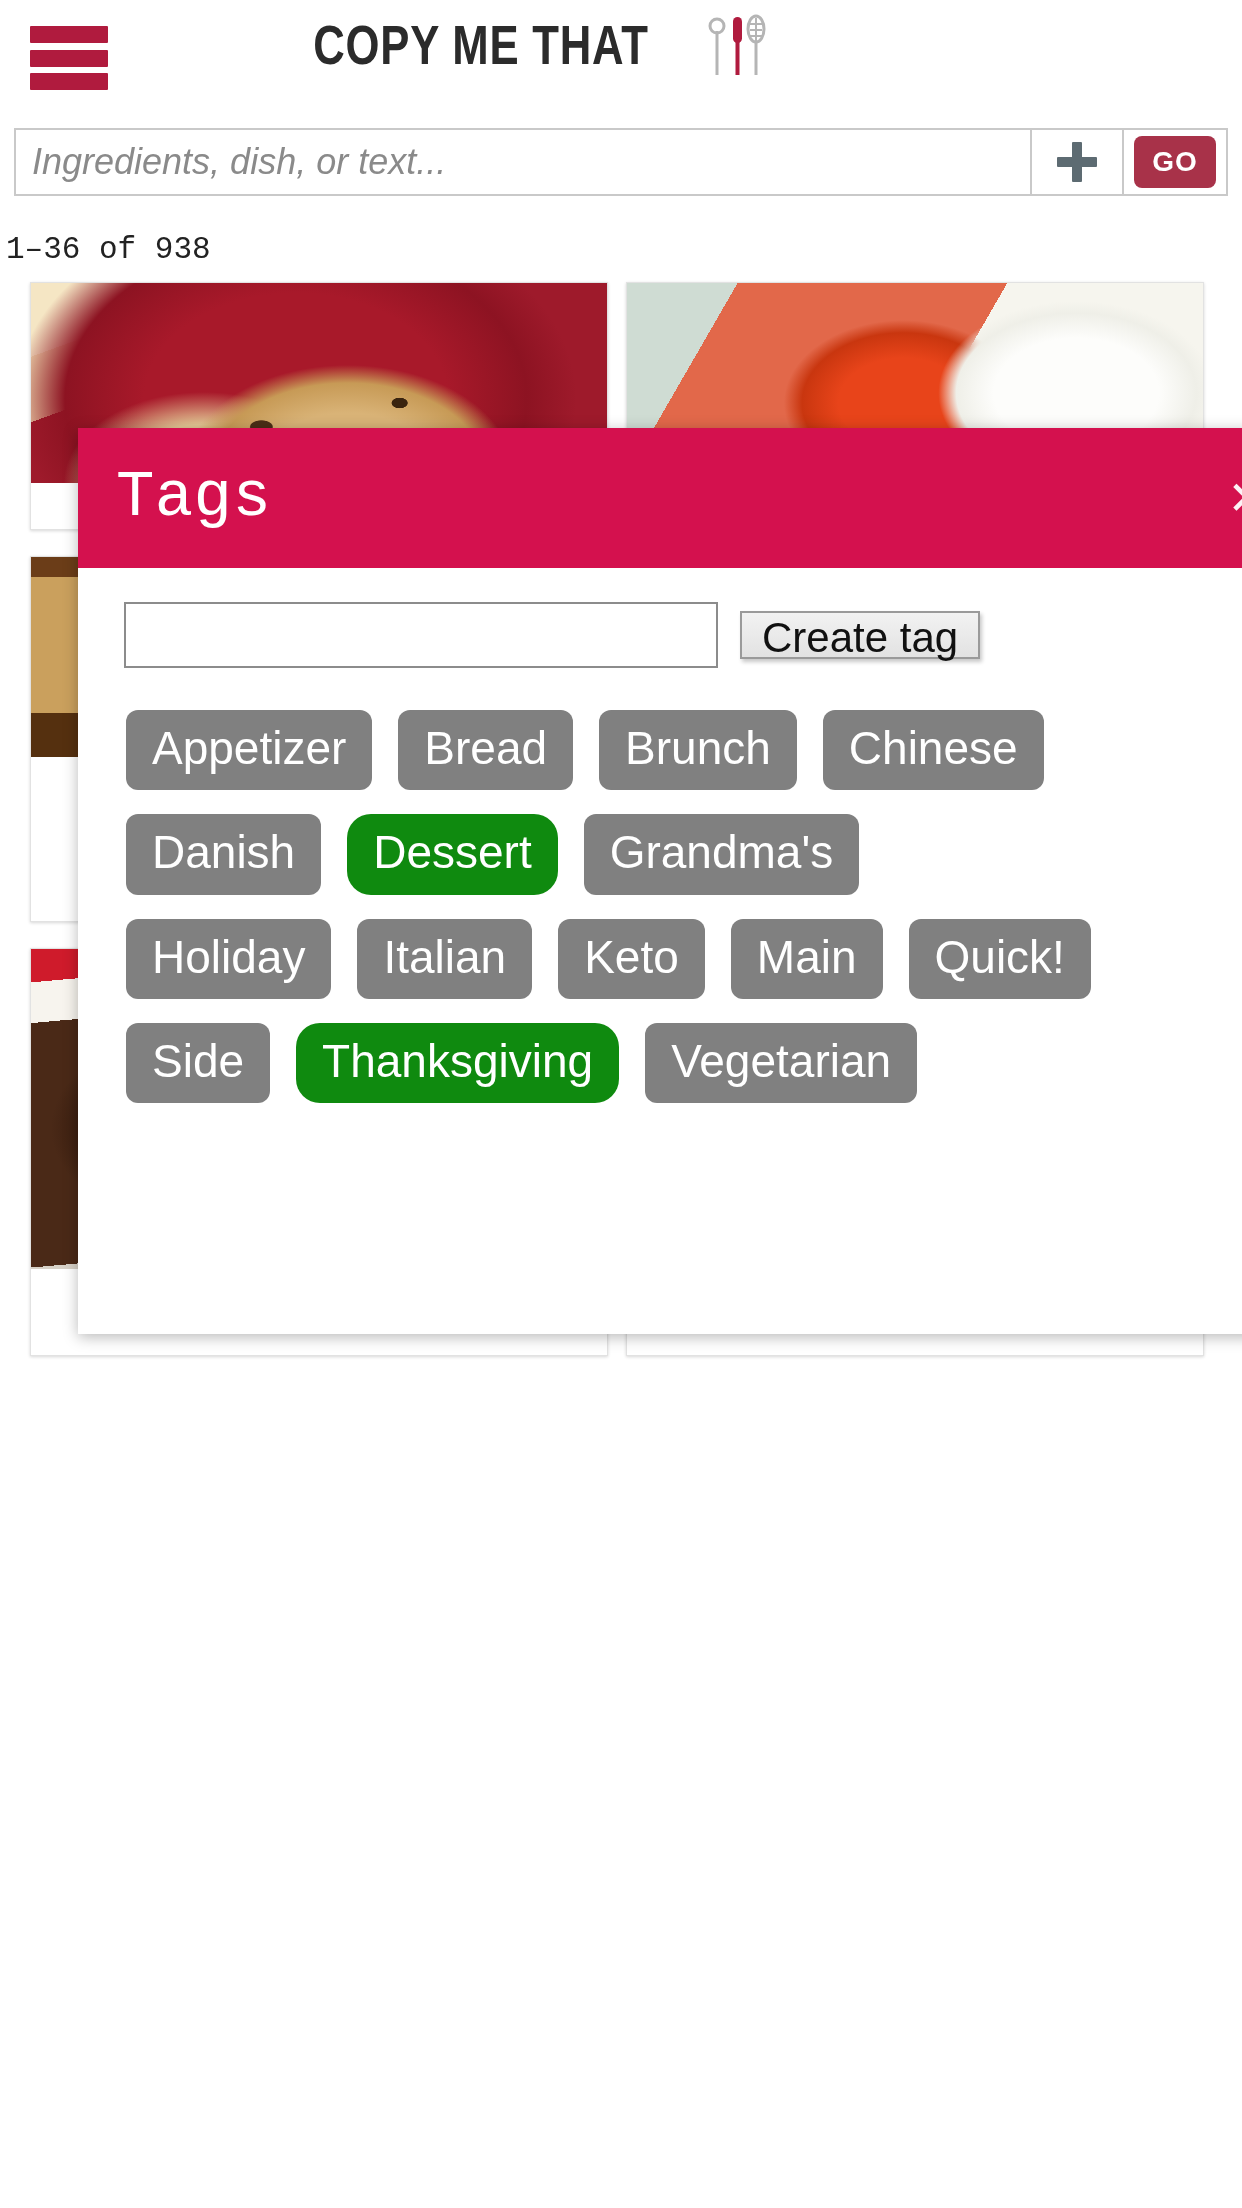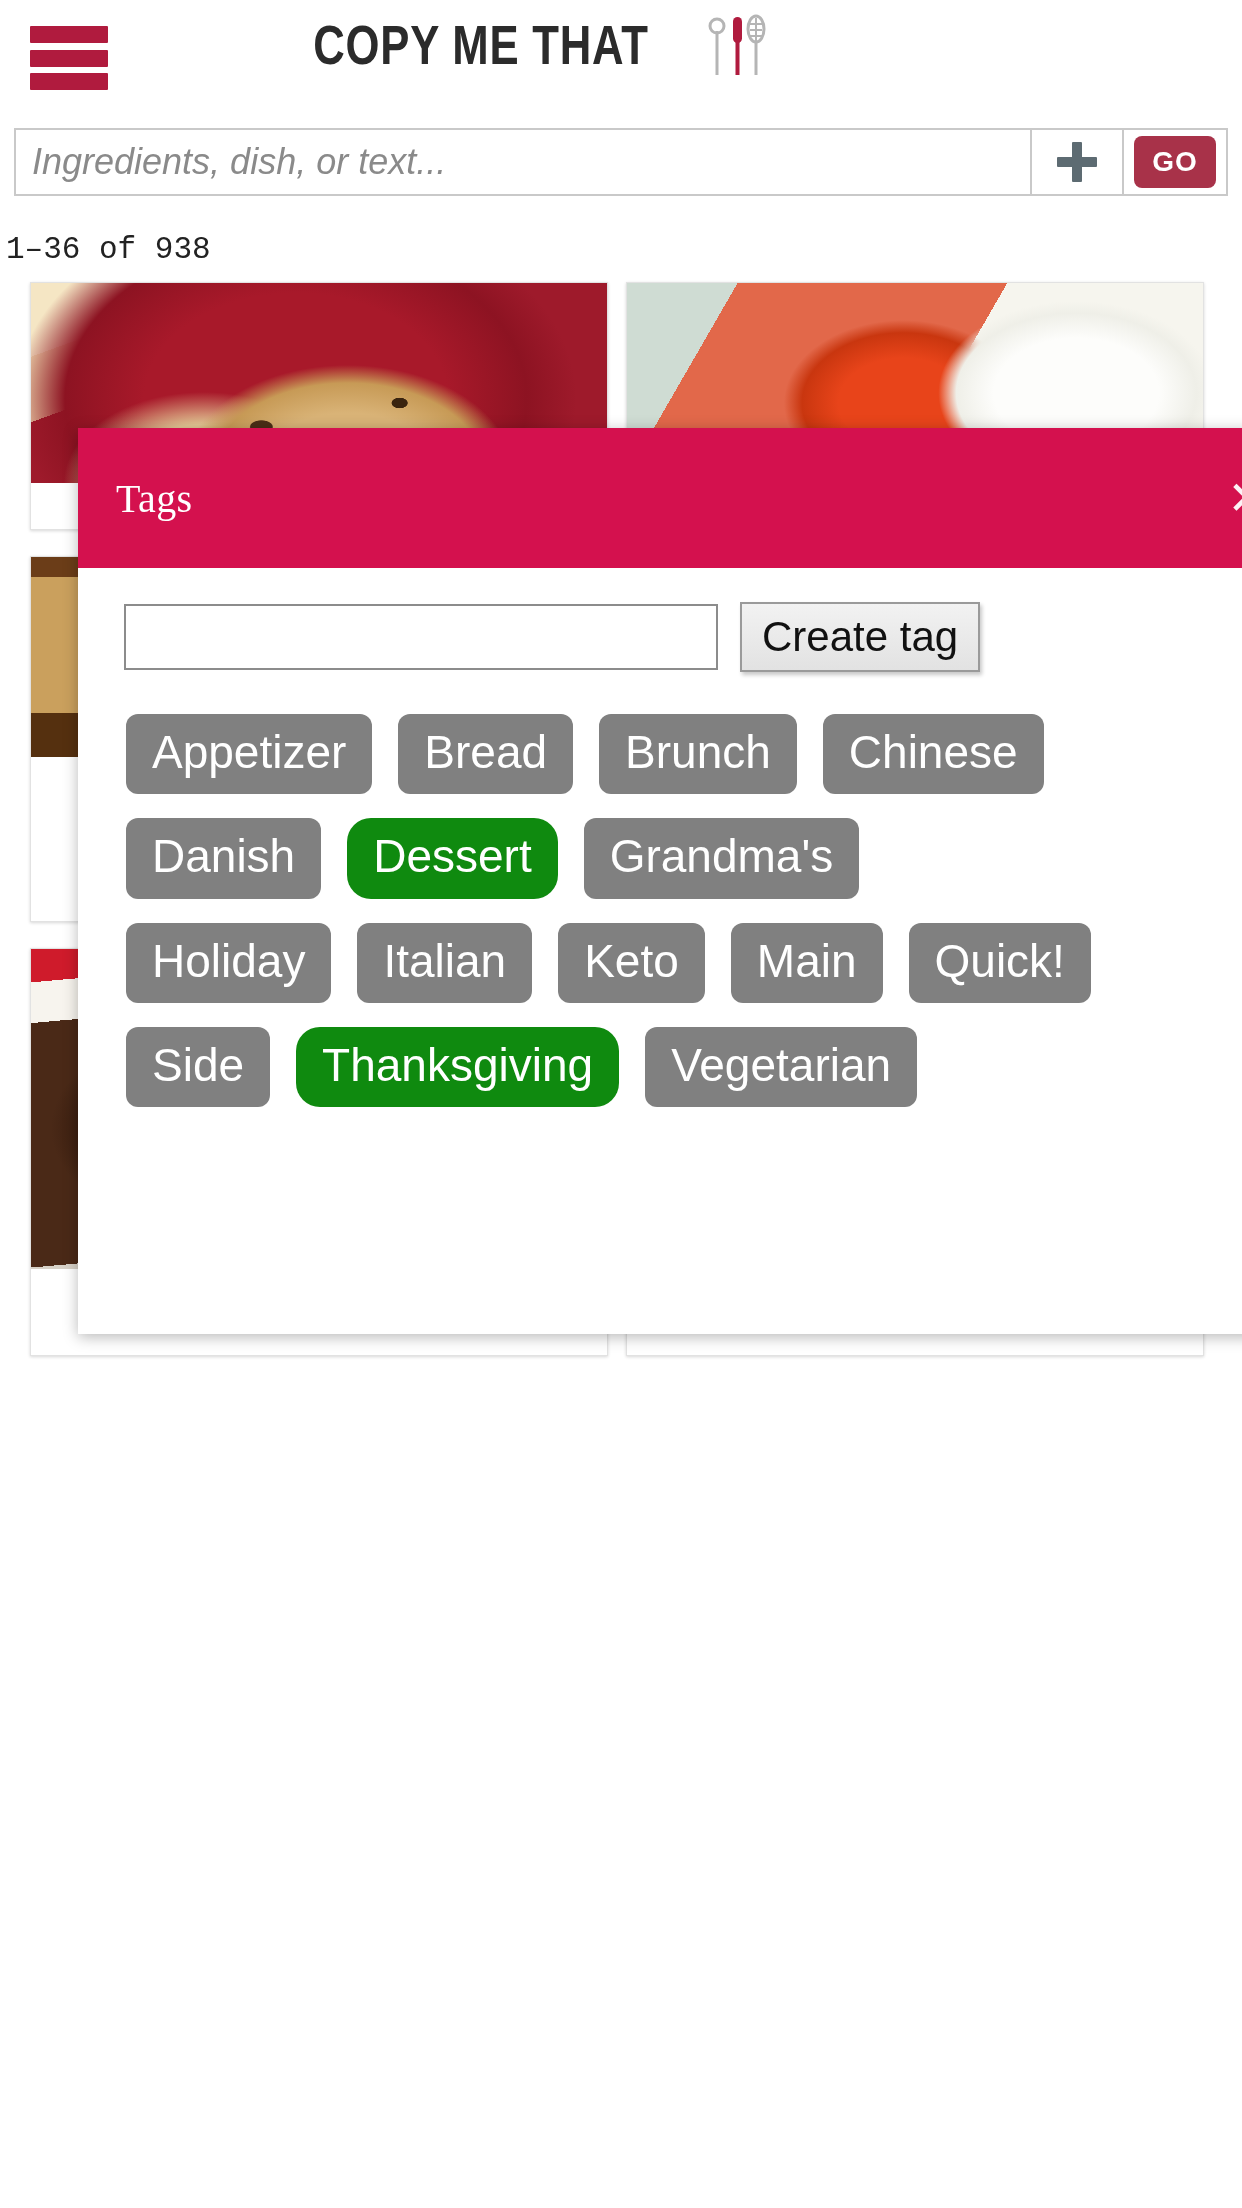--- a/index.html
+++ b/index.html
@@ -168,39 +168,39 @@
     width: 1180px; height: 906px;
     background: #ffffff;
     box-shadow: 0 3px 14px rgba(0,0,0,0.28);
   }
   .modal-header {
     height: 140px; background: #d4114e;
     display: flex; align-items: center; position: relative;
   }
   .modal-title {
     margin-left: 38px; color: #fff;
-    font-family: Liberation Serif, serif;
-    font-size: 40px; font-weight: 400; letter-spacing: 0.4px;
+    font-family: Liberation Mono, monospace;
+    font-size: 64px; font-weight: 400; letter-spacing: 0.4px;
   }
   .modal-close {
     position: absolute; right: -8px; top: 50%; transform: translateY(-50%);
     color: #ffffff; font-size: 46px; line-height: 1;
     font-family: "Liberation Sans", sans-serif;
     cursor: pointer; opacity: 0.95;
   }
   .modal-body { padding: 34px 26px 0 26px; }
   .create-row { display: flex; align-items: center; gap: 22px; margin-bottom: 42px; padding-left:20px;}
   .tag-input {
     width: 594px; height: 66px;
     border: 2px solid #8c8c8c; background: #fff;
     font-family: "Liberation Sans", sans-serif; font-size: 30px;
     padding: 0 10px; outline: none; color:#222;
   }
   .create-tag-btn {
-    height: 70px; padding: 1px 20px;
+    height: 48px; padding: 1px 20px;
     background: linear-gradient(#f2f2f2,#e2e2e2);
     border: 2px solid #9a9a9a;
     box-shadow: 2px 3px 4px rgba(0,0,0,0.22);
     font-family: "Liberation Sans Narrow","Liberation Sans", sans-serif;
     font-size: 42px; color: #111; cursor: pointer; white-space: nowrap;
   }
   .tag-rows { padding-left: 22px; }
   .tag-row { display: flex; gap: 26px; margin-bottom: 24px; flex-wrap: nowrap; }
   .tag-btn {
     border: none; border-radius: 12px;

